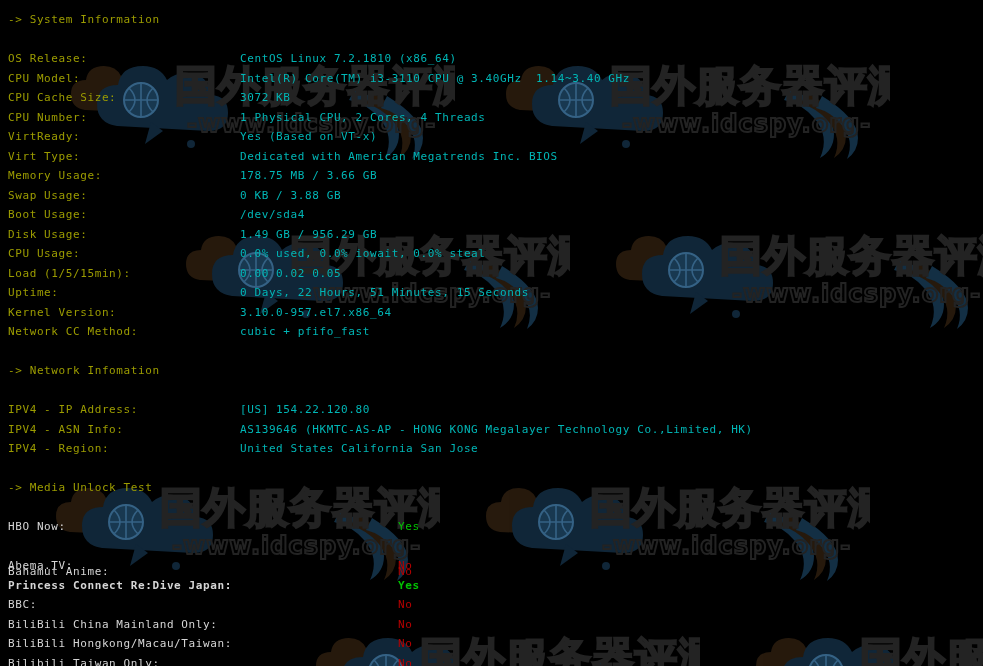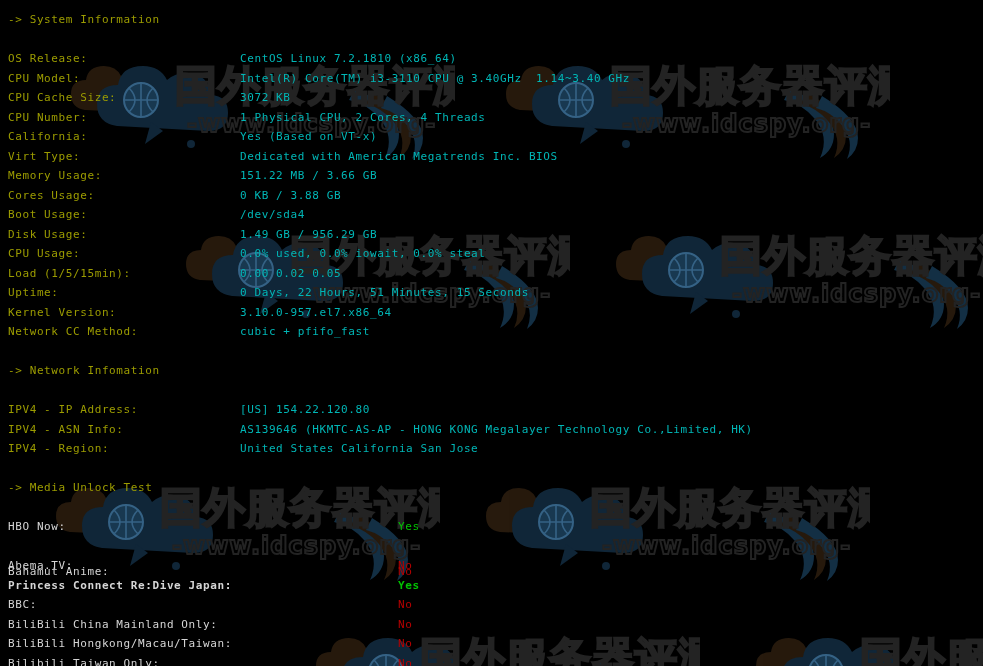--- a/index.html
+++ b/index.html
@@ -237,24 +237,24 @@
         </svg>
       </div>
     </div>
 
   <div id="text-layer">
       <div class="line section-header" style="top: 10px;">-&gt; System Information</div>
       <div class="line" style="top: 49px; width: 975px;"><span class="lbl">OS Release:</span><span class="val">CentOS Linux 7.2.1810 (x86_64)</span></div>
       <div class="line" style="top: 68.5px; width: 975px;"><span class="lbl">CPU Model:</span><span class="val">Intel(R) Core(TM) i3-3110 CPU @ 3.40GHz  1.14~3.40 GHz</span></div>
       <div class="line" style="top: 88px; width: 975px;"><span class="lbl">CPU Cache Size:</span><span class="val">3072 KB</span></div>
       <div class="line" style="top: 107.5px; width: 975px;"><span class="lbl">CPU Number:</span><span class="val">1 Physical CPU, 2 Cores, 4 Threads</span></div>
-      <div class="line" style="top: 127px; width: 975px;"><span class="lbl">California:</span><span class="val">Yes (Based on VT-x)</span></div>
+      <div class="line" style="top: 127px; width: 975px;"><span class="lbl">VirtReady:</span><span class="val">Yes (Based on VT-x)</span></div>
       <div class="line" style="top: 146.5px; width: 975px;"><span class="lbl">Virt Type:</span><span class="val">Dedicated with American Megatrends Inc. BIOS</span></div>
-      <div class="line" style="top: 166px; width: 975px;"><span class="lbl">Memory Usage:</span><span class="val">151.22 MB / 3.66 GB</span></div>
-      <div class="line" style="top: 185.5px; width: 975px;"><span class="lbl">Cores Usage:</span><span class="val">0 KB / 3.88 GB</span></div>
+      <div class="line" style="top: 166px; width: 975px;"><span class="lbl">Memory Usage:</span><span class="val">178.75 MB / 3.66 GB</span></div>
+      <div class="line" style="top: 185.5px; width: 975px;"><span class="lbl">Swap Usage:</span><span class="val">0 KB / 3.88 GB</span></div>
       <div class="line" style="top: 205px; width: 975px;"><span class="lbl">Boot Usage:</span><span class="val">/dev/sda4</span></div>
       <div class="line" style="top: 224.5px; width: 975px;"><span class="lbl">Disk Usage:</span><span class="val">1.49 GB / 956.29 GB</span></div>
       <div class="line" style="top: 244px; width: 975px;"><span class="lbl">CPU Usage:</span><span class="val">0.0% used, 0.0% iowait, 0.0% steal</span></div>
       <div class="line" style="top: 263.5px; width: 975px;"><span class="lbl">Load (1/5/15min):</span><span class="val">0.00 0.02 0.05</span></div>
       <div class="line" style="top: 283px; width: 975px;"><span class="lbl">Uptime:</span><span class="val">0 Days, 22 Hours, 51 Minutes, 15 Seconds</span></div>
       <div class="line" style="top: 302.5px; width: 975px;"><span class="lbl">Kernel Version:</span><span class="val">3.10.0-957.el7.x86_64</span></div>
       <div class="line" style="top: 322px; width: 975px;"><span class="lbl">Network CC Method:</span><span class="val">cubic + pfifo_fast</span></div>
       <div class="line section-header" style="top: 361px;">-&gt; Network Infomation</div>
       <div class="line" style="top: 400px; width: 975px;"><span class="lbl">IPV4 - IP Address:</span><span class="val">[US] 154.22.120.80</span></div>
       <div class="line" style="top: 419.5px; width: 975px;"><span class="lbl">IPV4 - ASN Info:</span><span class="val">AS139646 (HKMTC-AS-AP - HONG KONG Megalayer Technology Co.,Limited, HK)</span></div>

